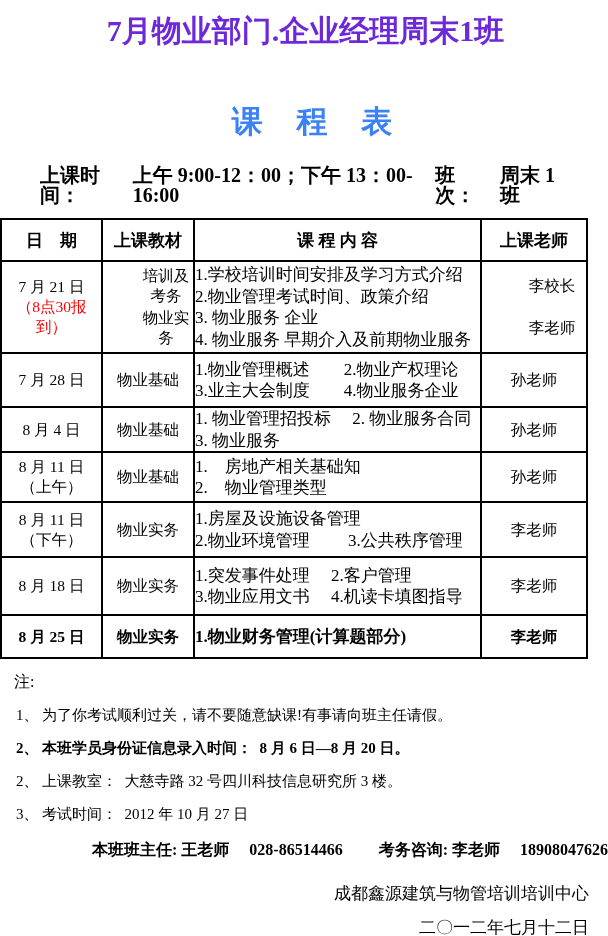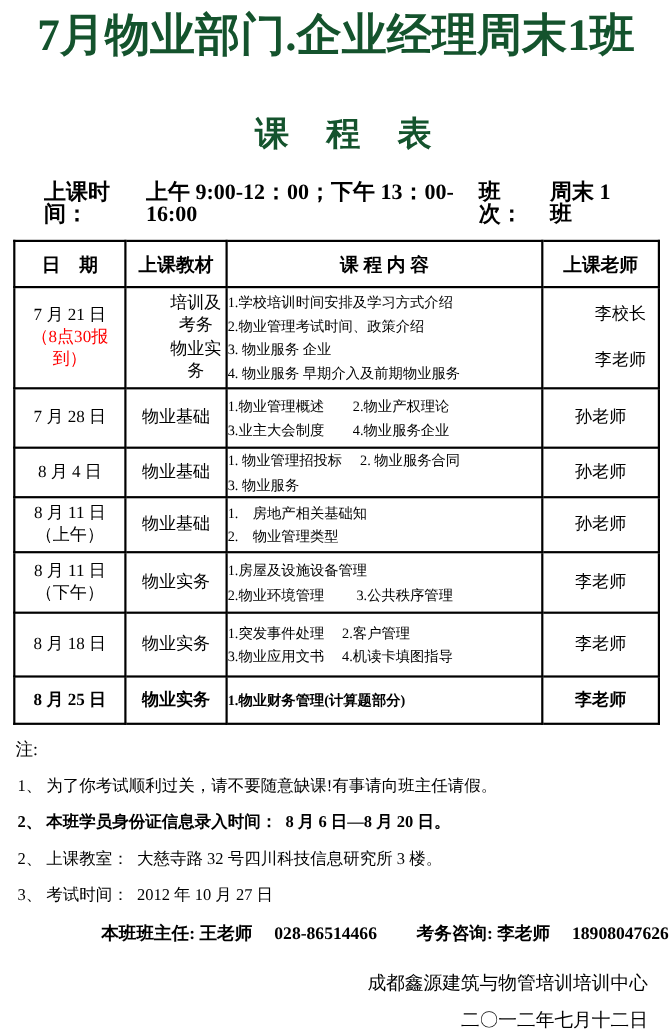--- a/index.html
+++ b/index.html
@@ -5,44 +5,44 @@
   html,body { margin:0; padding:0; background:#fff; }
   .page {
     width:608px; height:936px; background:#ffffff; color:#000;
     font-family:"Liberation Serif","DejaVu Serif",serif;
     overflow:hidden; position:relative;
   }
   .b { font-weight:bold; }
   .red { color:#ff0000; }
 
   .title {
-    margin:6px 0 0 3px; color:#14532d; font-size:41px; line-height:50px;
+    margin:6px 0 0 3px; color:#6d28d9; font-size:30px; line-height:50px;
     font-weight:bold; text-align:center; letter-spacing:0px; white-space:nowrap;
   }
   .subtitle {
-    margin:48px 0 0 16px; color:#14532d; font-size:31px; line-height:36px;
+    margin:48px 0 0 16px; color:#3b82f6; font-size:31px; line-height:36px;
     font-weight:bold; text-align:center; word-spacing:26px;
   }
   .info-line {
     display:flex; margin:25px 34px 0 40px; font-size:20px; line-height:20px;
     font-weight:bold; white-space:pre-wrap;
   }
   .push { margin-left:auto; }
   .gap-l { margin-left:9px; }
 
   table.schedule {
-    margin:13px 0 0 12px; border-collapse:collapse; table-layout:fixed;
+    margin:13px 0 0 0; border-collapse:collapse; table-layout:fixed;
     width:586px;
   }
   .schedule th, .schedule td { border:2px solid #000; padding:0; vertical-align:middle; }
   .schedule th { font-size:17px; font-weight:bold; height:40px; white-space:pre; }
   .c-date, .c-mat, .c-teacher { text-align:center; font-size:15.5px; line-height:20px; }
   .c-date { white-space:pre-wrap; padding:2px; }
   .c-content { text-align:left; padding:3px 6px 3px 10px; }
-  .cline { font-size:13px; line-height:21.5px; white-space:pre-wrap; }
+  .cline { font-size:17px; line-height:21.5px; white-space:pre-wrap; }
   .stack { display:flex; flex-direction:column; justify-content:space-around; align-items:center;padding-left:36px; }
 
   .note-label { margin:13px 0 0 14px; font-size:16px; line-height:20px; }
   .note { display:flex; margin:13px 0 0 16px; font-size:15px; line-height:20px; }
   .note-num { flex:none; width:26px; }
   .note-txt { white-space:pre-wrap; }
 
   .contact { margin:16px 0 0 36px; font-size:16px; line-height:20px; white-space:pre-wrap;text-align:right; }
 
   .footer { margin:24px 19px 0 0; text-align:right; font-size:17px; line-height:20px; }

